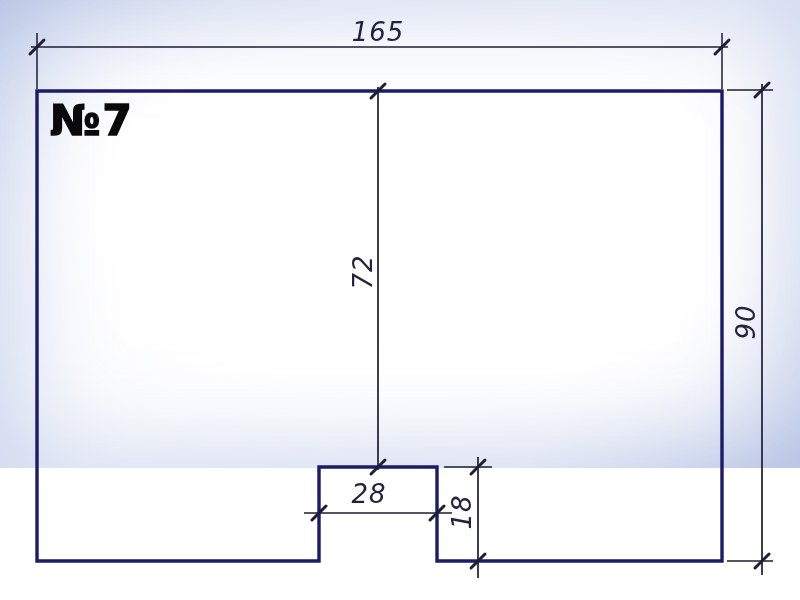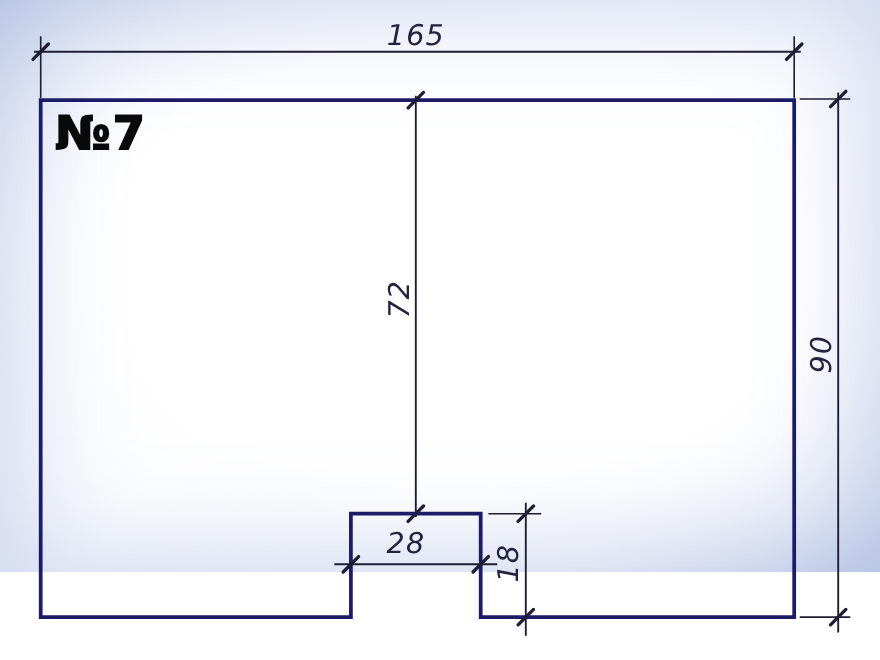--- a/index.html
+++ b/index.html
@@ -9,21 +9,21 @@
     --label-color:#0a0a0a;
     --bg-center:#ffffff;
     --bg-edge:#ccd6ec;
   }
   html,body{margin:0;padding:0;}
   body{
     width:800px;height:600px;overflow:hidden;
     font-family:"DejaVu Sans", sans-serif;
   }
   .sheet{
-    position:relative;width:800px;height:520px;
+    position:relative;width:800px;height:468px;
     background:
       radial-gradient(ellipse 95% 90% at 52% 46%, var(--bg-center) 42%, rgba(255,255,255,0) 75%),
       linear-gradient(135deg, var(--bg-edge) 0%, #e9edf8 18%, #fbfcfe 45%, #f2f4fb 78%, var(--bg-edge) 100%);
     box-shadow: inset 0 0 90px 18px rgba(150,168,218,0.38);
   }
   svg{position:absolute;left:0;top:0;}
   .outline{
     fill:none;
     stroke:var(--outline-color);
     stroke-width:3.4;

